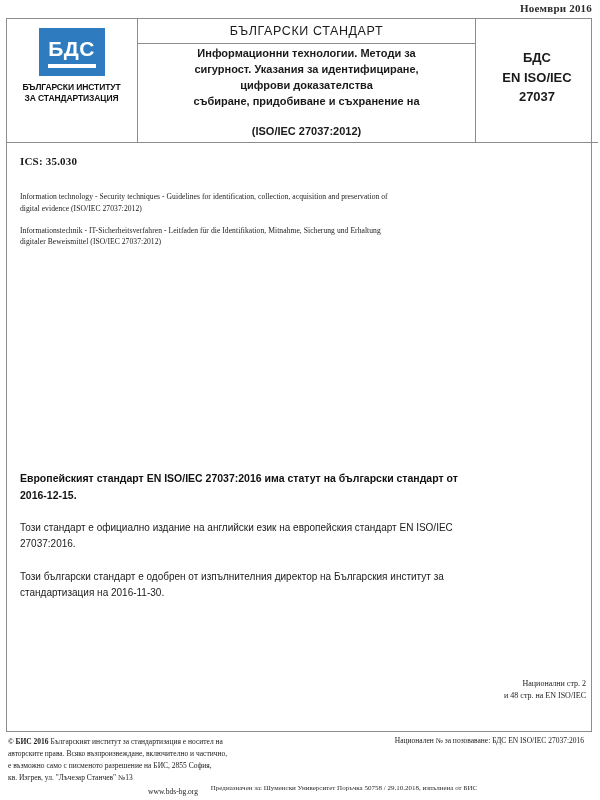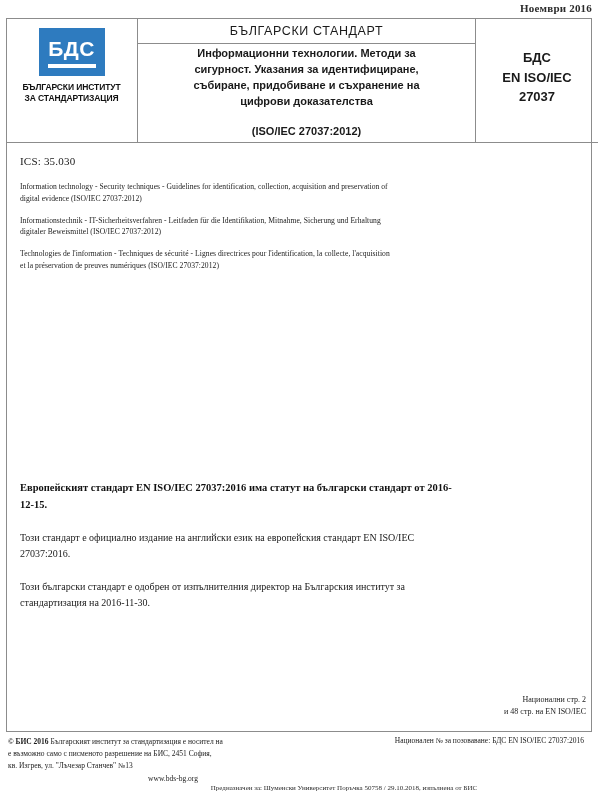--- a/index.html
+++ b/index.html
@@ -145,61 +145,60 @@
   
   .ics-block {
     position: absolute;
     left: 20px;
     top: 155px;
     width: 370px;
   }
   .ics-line {
     font-family: "Liberation Serif", serif;
     font-size: 11px;
-    font-weight: normal;
-    color: #1a1a1a;
-    margin-bottom: 14px;
+    font-weight: bold;
+    color: #1a1a1a;
+    margin-bottom: 24px;
     letter-spacing: .2px;
   }
   .lang-line {
     font-family: "Liberation Serif", serif;
     font-size: 7.6px;
     line-height: 1.55;
     color: #1a1a1a;
     margin-bottom: 10px;
     letter-spacing: .05px;
   }
 
   
   .statements {
     position: absolute;
     left: 20px;
-    top: 480px;
+    top: 470px;
     width: 440px;
-    font-family: Liberation Serif, serif;
   }
   .stmt-strong {
     font-size: 10.5px;
     font-weight: bold;
     line-height: 1.6;
     margin-bottom: 16px;
     color: #111;
   }
   .stmt {
     font-size: 10px;
     line-height: 1.65;
     margin-bottom: 16px;
     color: #1a1a1a;
   }
 
   
   .nat-pages {
     position: absolute;
     right: 14px;
-    top: 694px;
+    top: 678px;
     text-align: right;
     font-family: "Liberation Serif", serif;
     font-size: 8px;
     line-height: 1.5;
     color: #1a1a1a;
   }
 
   
   .footer {
     position: absolute;
@@ -259,60 +258,60 @@
       <div>БЪЛГАРСКИ ИНСТИТУТ</div>
       <div>ЗА СТАНДАРТИЗАЦИЯ</div>
     </div>
   </div>
 
   <div class="hdr-mid-cell">
     <div class="hdr-std-label">БЪЛГАРСКИ СТАНДАРТ</div>
     <div class="hdr-title">
       <div>Информационни технологии. Методи за</div>
       <div>сигурност. Указания за идентифициране,</div>
+      <div>цифрови доказателства</div>
       <div>събиране, придобиване и съхранение на</div>
-      <div>цифрови доказателства</div>
       <div class="iso-ref">(ISO/IEC 27037:2012)</div>
     </div>
   </div>
 
   <div class="hdr-num-cell">
     <div class="hdr-num">
       <div>БДС</div>
       <div>EN ISO/IEC</div>
       <div>27037</div>
     </div>
   </div>
 
 </div>
 
 <div class="ics-block">
   <div class="ics-line">ICS: 35.030</div>
   <div class="lang-line">Information technology - Security techniques - Guidelines for identification, collection, acquisition and preservation of digital evidence (ISO/IEC 27037:2012)</div>
   <div class="lang-line">Informationstechnik - IT-Sicherheitsverfahren - Leitfaden für die Identifikation, Mitnahme, Sicherung und Erhaltung digitaler Beweismittel (ISO/IEC 27037:2012)</div>
-  <div class="lang-line">Technologies de l'information - Techniques de sécurité - Lignes directrices pour l'identification, la collecte, l'acquisition et la préservation de preuves numériques (ISO/IEC 27037:2012)</div>
 </div>
 
 <div class="statements">
   <div class="stmt-strong">Европейският стандарт EN ISO/IEC 27037:2016 има статут на български стандарт от 2016-12-15.</div>
   <div class="stmt">Този стандарт е официално издание на английски език на европейския стандарт EN ISO/IEC 27037:2016.</div>
   <div class="stmt">Този български стандарт е одобрен от изпълнителния директор на Българския институт за стандартизация на 2016-11-30.</div>
 </div>
 
 <div class="nat-pages">
   <div>Национални стр. 2</div>
   <div>и 48 стр. на EN ISO/IEC</div>
 </div>
 
 <div class="footer">
 
   <div class="copyright">
     <span class="cp-head">© БИС 2016</span>
     <span>Българският институт за стандартизация е носител на</span>
-    <div>е възможно само с писменото разрешение на БИС, 2451 София,</div>
+    <div>авторските права. Всяко възпроизвеждане, включително и частично,</div>
+    <div>е възможно само с писменото разрешение на БИС, 2855 София,</div>
     <div>кв. Изгрев, ул. "Лъчезар Станчев" №13</div>
     <a class="cp-url" href="#" style="color:#1a1a1a;text-decoration:none;text-align:center;">www.bds-bg.org</a>
   </div>
 
   <div class="ref-no">Национален № за позоваване: БДС EN ISO/IEC 27037:2016</div>
 
   <div class="issued-to">Предназначен за: Шуменски Университет  Поръчка 50758 / 29.10.2018, изпълнена от БИС</div>
 
 </div>
 

